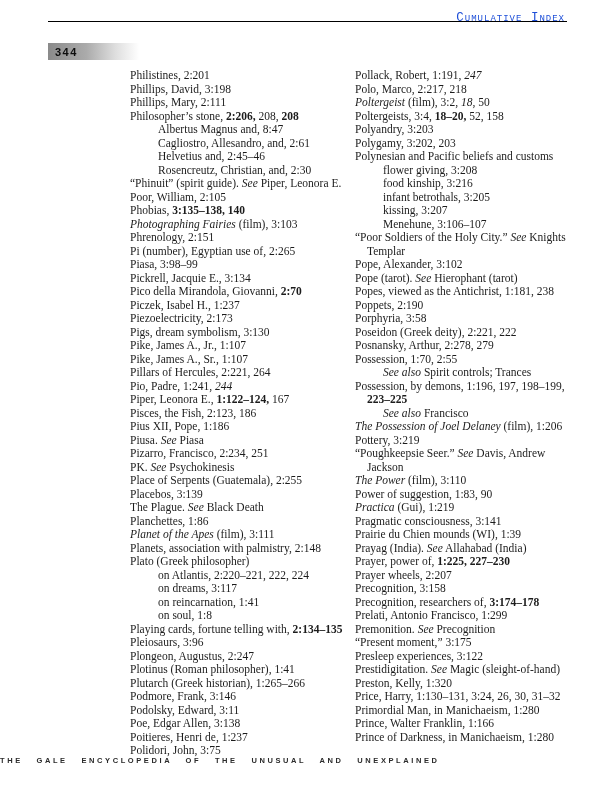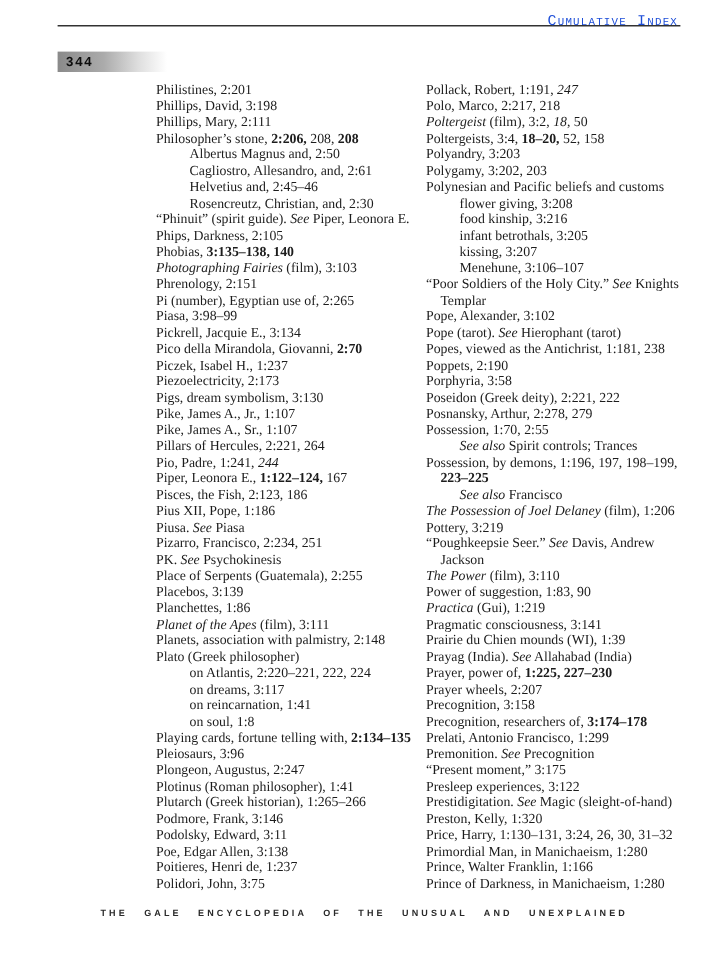--- a/index.html
+++ b/index.html
@@ -68,21 +68,21 @@
   .indent-2 { padding-left: 12px; }
   .s-r { font-style: normal; font-weight: normal; }
   .s-b { font-weight: bold; }
   .s-i { font-style: italic; }
   
   #footer {
     position: absolute;
     left: 0;
     right: 0;
     top: 756px;
-    text-align: center;
+    text-align: left;
     font-family: "Liberation Sans", sans-serif;
     font-weight: bold;
     font-size: 7.5px;
     letter-spacing: 2.6px;
     word-spacing: 9px;
     color: #2a2a2a;
   }
 </style>
 </head>
 <body>
@@ -95,26 +95,26 @@
     <span id="page-number">344</span>
   </div>
 
   <div id="running-head">Cumulative Index</div>
 
   <div id="col-left" class="index-column">
       <div class="line indent-0"><span class="s-r">Philistines, 2:201</span></div>
       <div class="line indent-0"><span class="s-r">Phillips, David, 3:198</span></div>
       <div class="line indent-0"><span class="s-r">Phillips, Mary, 2:111</span></div>
       <div class="line indent-0"><span class="s-r">Philosopher’s stone, </span><span class="s-b">2:206,</span><span class="s-r"> 208, </span><span class="s-b">208</span></div>
-      <div class="line indent-1"><span class="s-r">Albertus Magnus and, 2:50</span></div>
+      <div class="line indent-1"><span class="s-r">Albertus Magnus and, 8:47</span></div>
       <div class="line indent-1"><span class="s-r">Cagliostro, Allesandro, and, 2:61</span></div>
       <div class="line indent-1"><span class="s-r">Helvetius and, 2:45–46</span></div>
       <div class="line indent-1"><span class="s-r">Rosencreutz, Christian, and, 2:30</span></div>
       <div class="line indent-0"><span class="s-r">“Phinuit” (spirit guide). </span><span class="s-i">See</span><span class="s-r"> Piper, Leonora E.</span></div>
-      <div class="line indent-0"><span class="s-r">Phips, Darkness, 2:105</span></div>
+      <div class="line indent-0"><span class="s-r">Poor, William, 2:105</span></div>
       <div class="line indent-0"><span class="s-r">Phobias, </span><span class="s-b">3:135–138, 140</span></div>
       <div class="line indent-0"><span class="s-i">Photographing Fairies</span><span class="s-r"> (film), 3:103</span></div>
       <div class="line indent-0"><span class="s-r">Phrenology, 2:151</span></div>
       <div class="line indent-0"><span class="s-r">Pi (number), Egyptian use of, 2:265</span></div>
       <div class="line indent-0"><span class="s-r">Piasa, 3:98–99</span></div>
       <div class="line indent-0"><span class="s-r">Pickrell, Jacquie E., 3:134</span></div>
       <div class="line indent-0"><span class="s-r">Pico della Mirandola, Giovanni, </span><span class="s-b">2:70</span></div>
       <div class="line indent-0"><span class="s-r">Piczek, Isabel H., 1:237</span></div>
       <div class="line indent-0"><span class="s-r">Piezoelectricity, 2:173</span></div>
       <div class="line indent-0"><span class="s-r">Pigs, dream symbolism, 3:130</span></div>
@@ -123,20 +123,21 @@
       <div class="line indent-0"><span class="s-r">Pillars of Hercules, 2:221, 264</span></div>
       <div class="line indent-0"><span class="s-r">Pio, Padre, 1:241, </span><span class="s-i">244</span></div>
       <div class="line indent-0"><span class="s-r">Piper, Leonora E., </span><span class="s-b">1:122–124,</span><span class="s-r"> 167</span></div>
       <div class="line indent-0"><span class="s-r">Pisces, the Fish, 2:123, 186</span></div>
       <div class="line indent-0"><span class="s-r">Pius XII, Pope, 1:186</span></div>
       <div class="line indent-0"><span class="s-r">Piusa. </span><span class="s-i">See</span><span class="s-r"> Piasa</span></div>
       <div class="line indent-0"><span class="s-r">Pizarro, Francisco, 2:234, 251</span></div>
       <div class="line indent-0"><span class="s-r">PK. </span><span class="s-i">See</span><span class="s-r"> Psychokinesis</span></div>
       <div class="line indent-0"><span class="s-r">Place of Serpents (Guatemala), 2:255</span></div>
       <div class="line indent-0"><span class="s-r">Placebos, 3:139</span></div>
+      <div class="line indent-0"><span class="s-r">The Plague. </span><span class="s-i">See</span><span class="s-r"> Black Death</span></div>
       <div class="line indent-0"><span class="s-r">Planchettes, 1:86</span></div>
       <div class="line indent-0"><span class="s-i">Planet of the Apes</span><span class="s-r"> (film), 3:111</span></div>
       <div class="line indent-0"><span class="s-r">Planets, association with palmistry, 2:148</span></div>
       <div class="line indent-0"><span class="s-r">Plato (Greek philosopher)</span></div>
       <div class="line indent-1"><span class="s-r">on Atlantis, 2:220–221, 222, 224</span></div>
       <div class="line indent-1"><span class="s-r">on dreams, 3:117</span></div>
       <div class="line indent-1"><span class="s-r">on reincarnation, 1:41</span></div>
       <div class="line indent-1"><span class="s-r">on soul, 1:8</span></div>
       <div class="line indent-0"><span class="s-r">Playing cards, fortune telling with, </span><span class="s-b">2:134–135</span></div>
       <div class="line indent-0"><span class="s-r">Pleiosaurs, 3:96</span></div>

